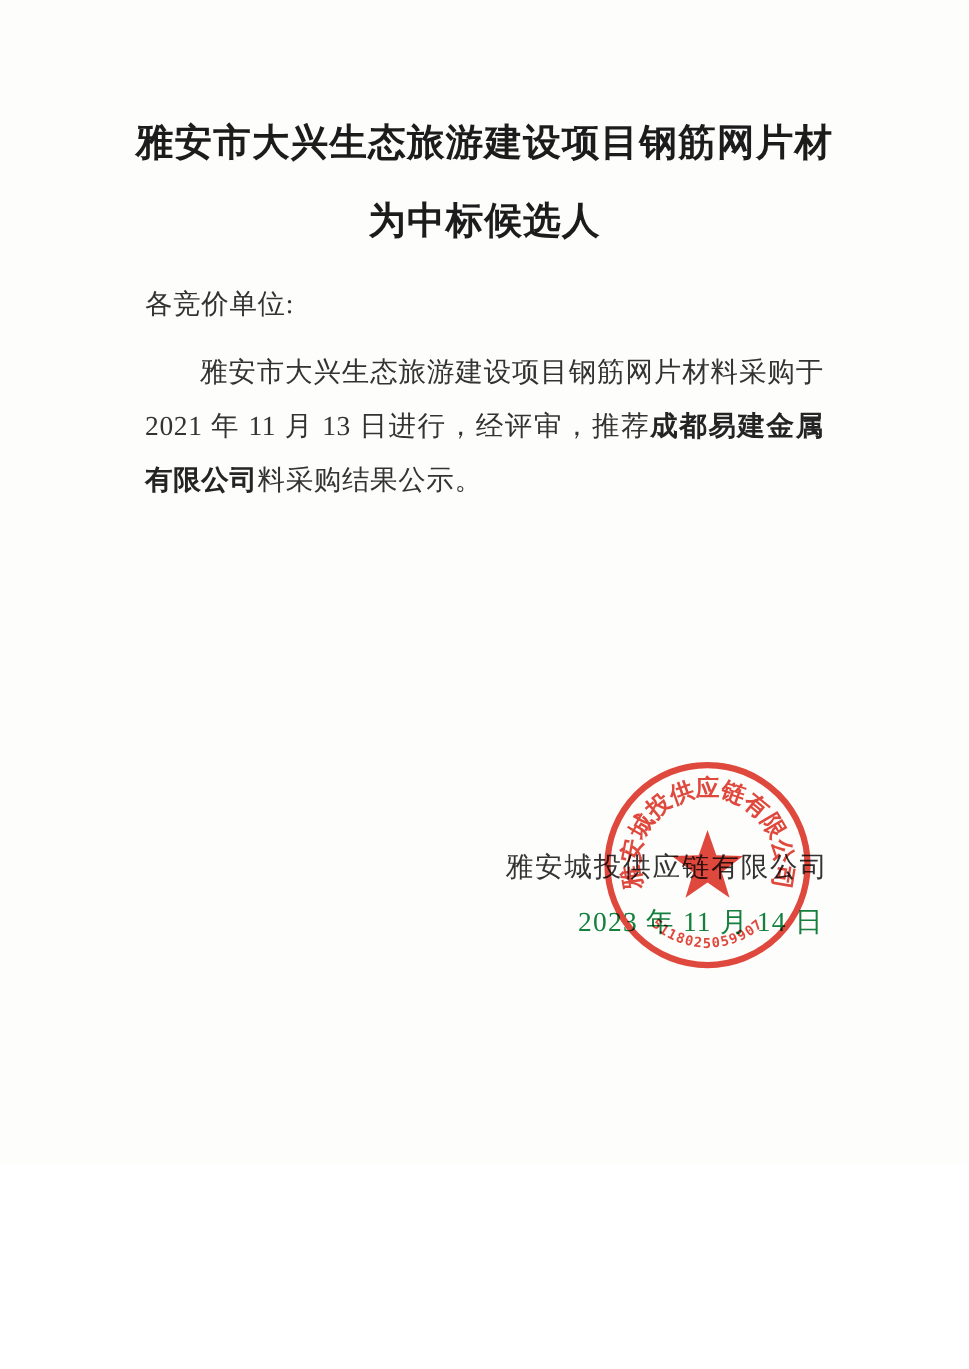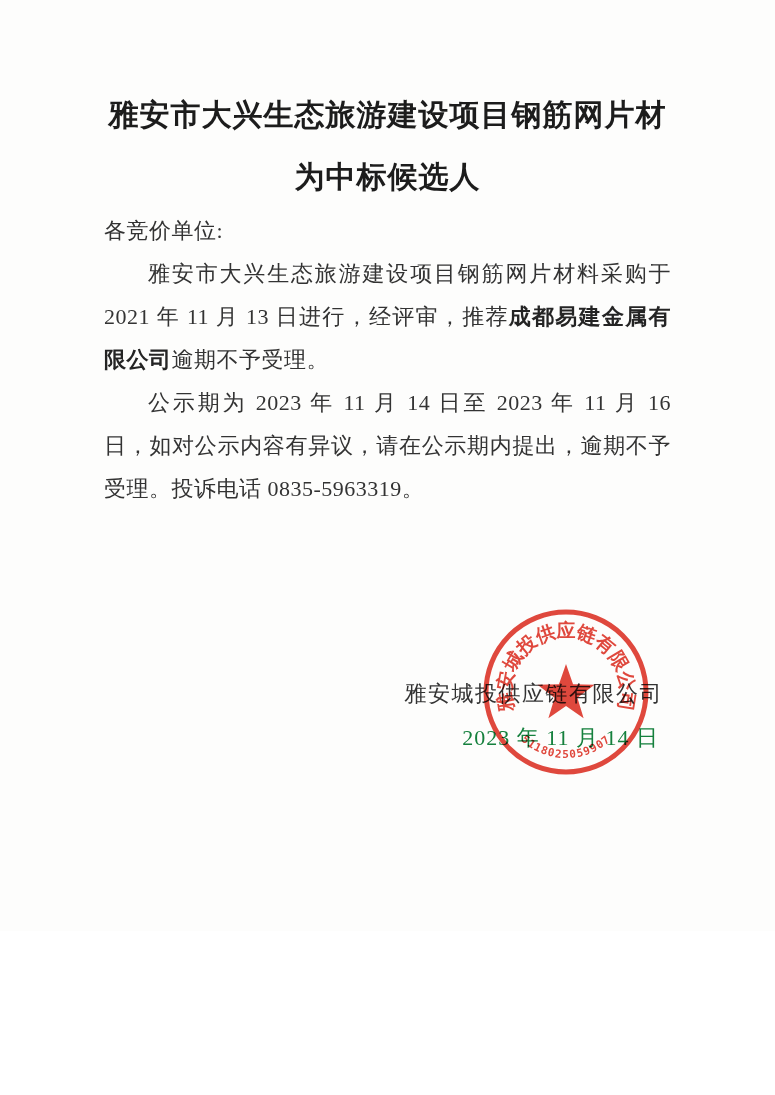--- a/index.html
+++ b/index.html
@@ -38,21 +38,21 @@
     top: 209px;
     left: 104px;
     width: 567px;
     font-size: 22px;
     line-height: 43px;
     text-align: justify;
     letter-spacing: 0.5px;
     color: #333333;
   }
   .content p {
-    margin: 0;
+    margin: 12px;
   }
   .para-indent {
     text-indent: 2em;
   }
   .bold-company {
     font-weight: 700;
     color: #242424;
   }
   .sig-company {
     position: absolute;
@@ -103,22 +103,21 @@
 
 <div class="page">
 
   <div class="title">
     <span class="title-line">雅安市大兴生态旅游建设项目钢筋网片材</span>
     <span class="title-line">为中标候选人</span>
   </div>
 
   <div class="content">
     <p class="salutation">各竞价单位:</p>
-    <p class="para-indent"><span>雅安市大兴生态旅游建设项目钢筋网片材料采购于 2021 年 11 月 13 日进行，经评审，推荐</span><span class="bold-company">成都易建金属有限公司</span><span>逾期不予受理。</span></p>
-    <p class="para-indent">公示期为 2023 年 11 月 14 日至 2023 年 11 月 16 日，如对公示内容有异议，请在公示期内提出，逾期不予受理。投诉电话 0835-5963319。</p>
+    <p class="para-indent"><span>雅安市大兴生态旅游建设项目钢筋网片材料采购于 2021 年 11 月 13 日进行，经评审，推荐</span><span class="bold-company">成都易建金属有限公司</span><span>料采购结果公示。</span></p>
   </div>
 
   <div class="stamp">
     <svg viewBox="0 0 176 176" xmlns="http://www.w3.org/2000/svg">
       <defs>
         <path id="arcTop" d="M 38.2 111.3 A 55 55 0 1 1 137.8 111.3" fill="none"></path>
         <path id="arcBottom" d="M 45.6 138.6 A 66 66 0 0 0 130.4 138.6" fill="none"></path>
       </defs>
       <circle cx="88" cy="88" r="80" fill="none" stroke-width="5" stroke="#df382c"></circle>
       <polygon transform="translate(88,90)" points="0,-30 7.05,-9.71 28.53,-9.27 11.41,3.71 17.63,24.27 0,12 -17.63,24.27 -11.41,3.71 -28.53,-9.27 -7.05,-9.71" fill="#df382c"></polygon>

